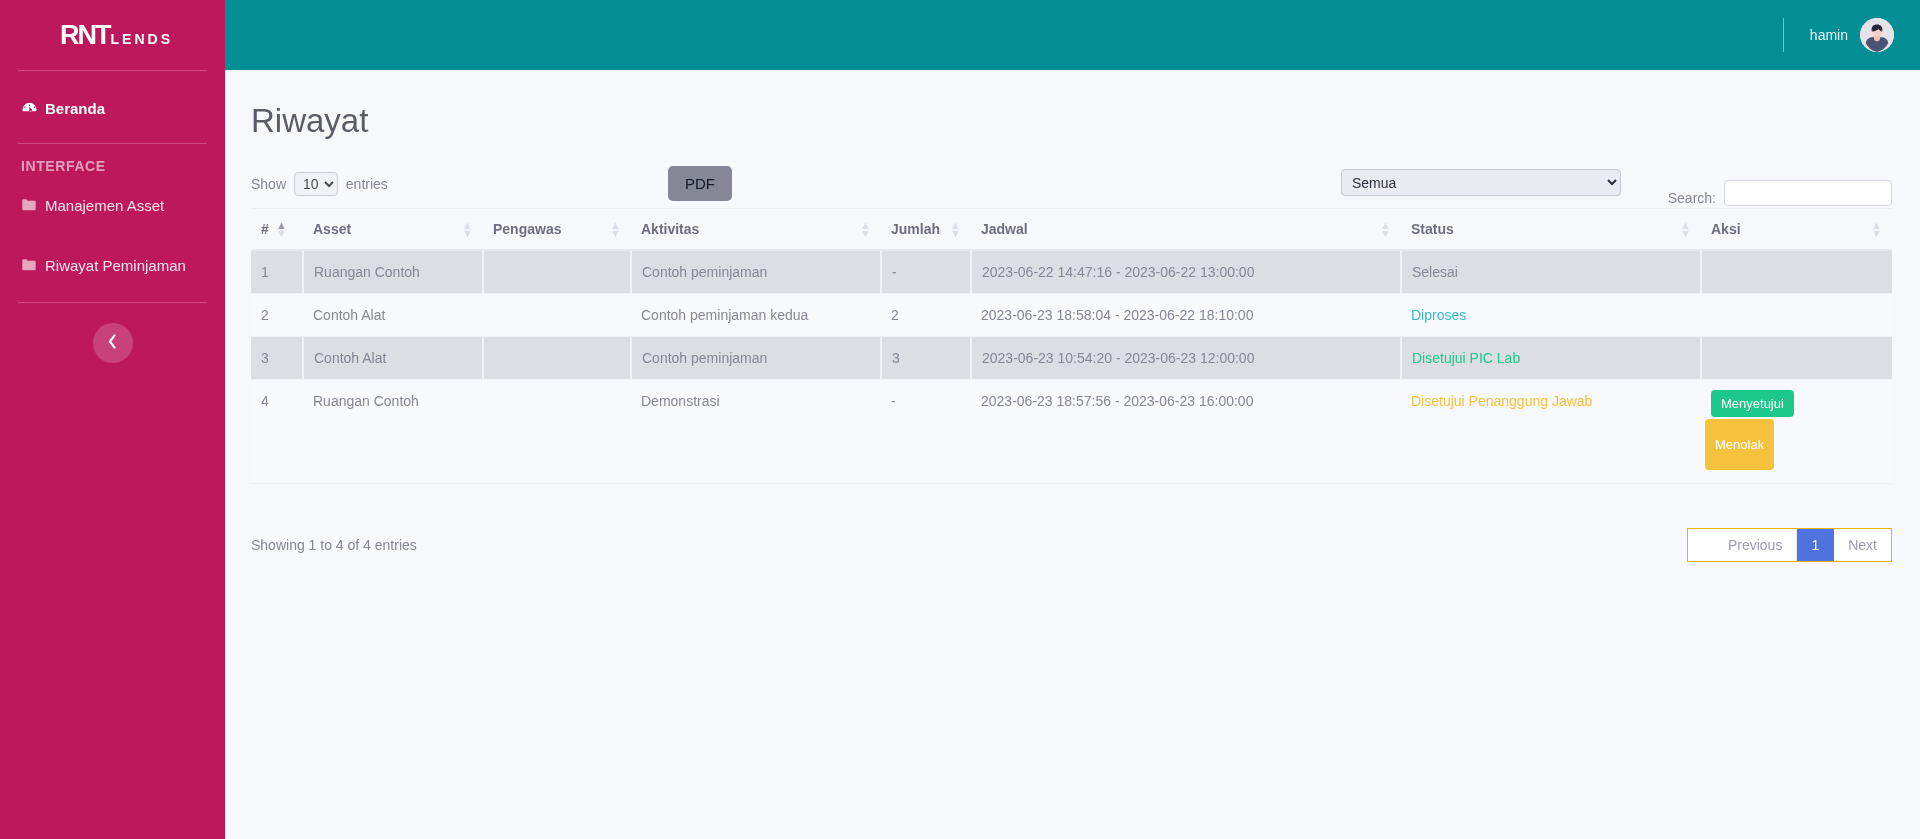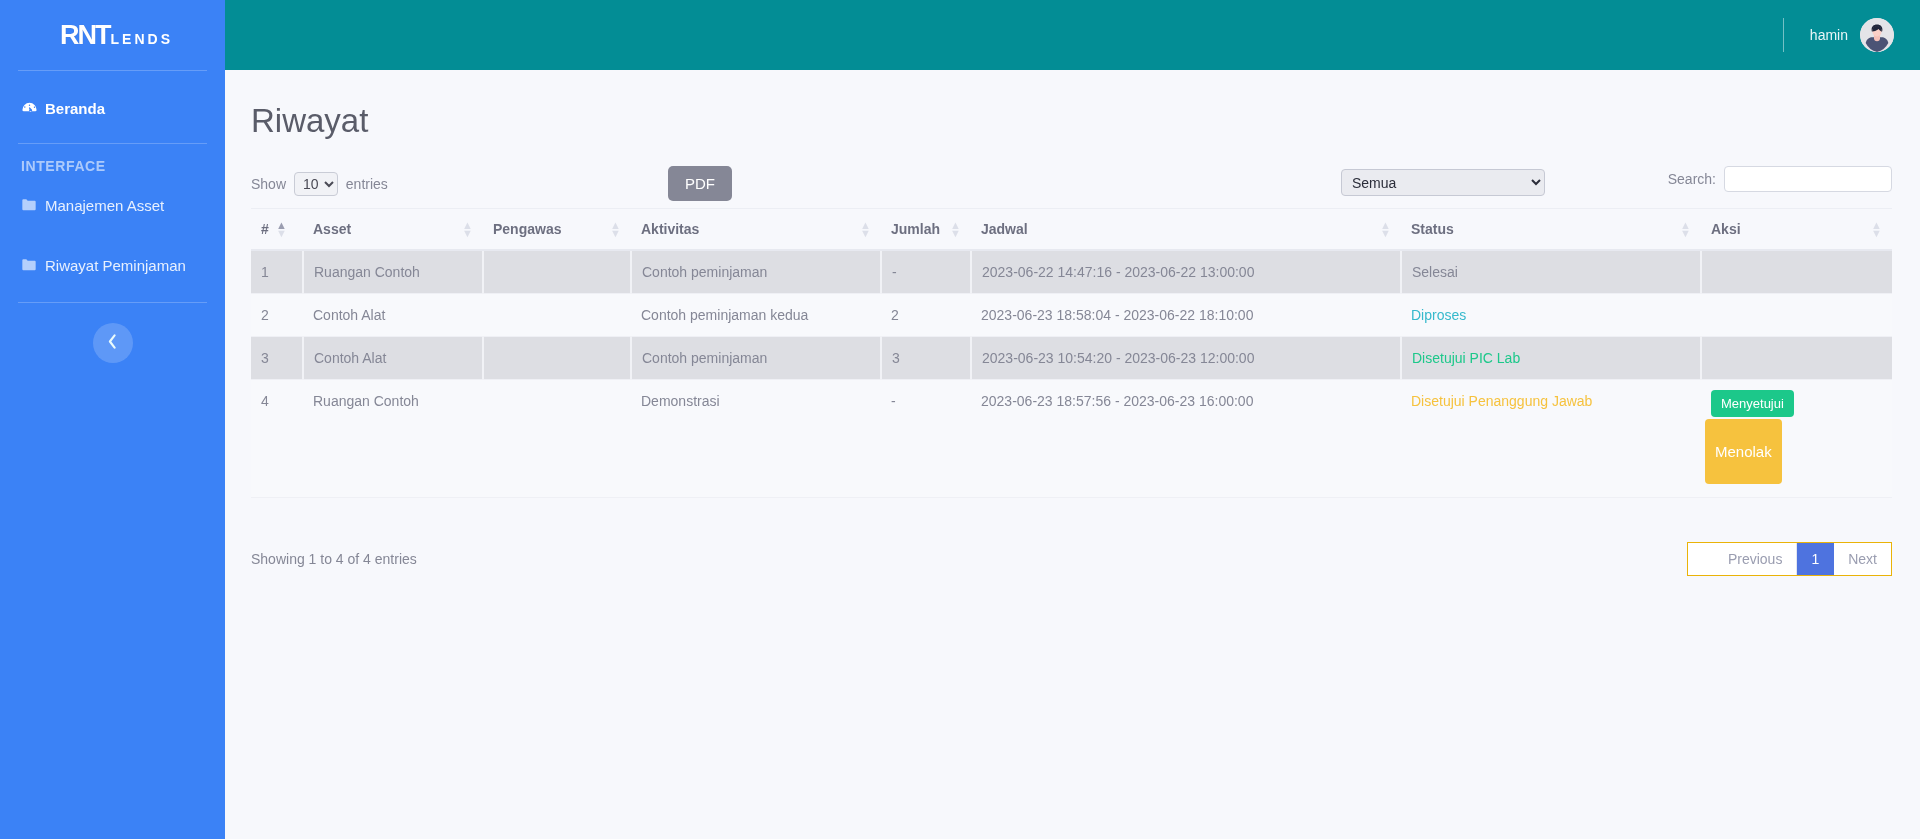--- a/index.html
+++ b/index.html
@@ -9,21 +9,21 @@
     overflow: hidden;
     font-family: "Liberation Sans", sans-serif;
     background: #f6f7fb;
   }
   #app { display: flex; width: 1920px; height: 839px; }
 
   
   .sidebar {
     width: 225px;
     min-width: 225px;
-    background: #3b82f6;
+    background: #be185d;
     color: #fff;
     position: relative;
   }
   .brand {
     height: 70px;
     display: flex;
     align-items: center;
     justify-content: center;
     padding-left: 8px;
   }
@@ -138,45 +138,45 @@
     padding: 2px 2px 2px 4px;
     margin: 0 4px;
     border: 1px solid #c9ccd6;
     border-radius: 4px;
     background: #f1f2f6;
   }
   .pdf-btn {
     position: absolute;
     left: 417px; top: 4px;
     background: #858796;
-    color: #ffffff;
+    color: #0f172a;
     border: none;
     border-radius: 5px;
     font-size: 15px;
     font-family: "Liberation Sans", sans-serif;
     padding: 9px 17px;
     cursor: pointer;
   }
   .filter-select {
     position: absolute;
     left: 1090px; top: 7px;
-    width: 204px;
+    width: 280px;
     height: 27px;
     font-family: "Liberation Sans", sans-serif;
     font-size: 14px;
     color: #2b2d3a;
     border: 1px solid #c6c9d4;
     border-radius: 4px;
     background: #eaebf0;
     padding-left: 6px;
   }
   .search-wrap {
-    position: absolute; right: 0; top: 4px;
+    position: absolute; right: 0; top: 18px;
     font-size: 14px; color: #858796;
-    display: flex; align-items: center;
+    display: flex; align-items: flex-end;
   }
   .search-wrap label { margin-right: 8px; }
   .search-wrap input {
     width: 168px; height: 26px;
     border: 1px solid #d6d9e2;
     border-radius: 4px;
     background: #fff;
     font-family: "Liberation Sans", sans-serif;
     font-size: 14px;
     padding: 0 6px;
@@ -247,22 +247,22 @@
     cursor: pointer;
     margin-bottom: 2px;
   }
   .btn-reject {
     display: inline-block;
     background: #f6c23e;
     color: #fff;
     border: none;
     border-radius: 4px;
     font-family: "Liberation Sans", sans-serif;
-    font-size: 15px;
-    padding: 24px 10px;
+    font-size: 13px;
+    padding: 18px 10px;
     cursor: pointer;
     margin-right: 9px;
   }
   .act-stack { display: flex; flex-direction: column; align-items: flex-start; }
   .act-stack .row2 { margin-left: -6px; }
 
   
   .tfoot {
     display: flex;
     align-items: center;

